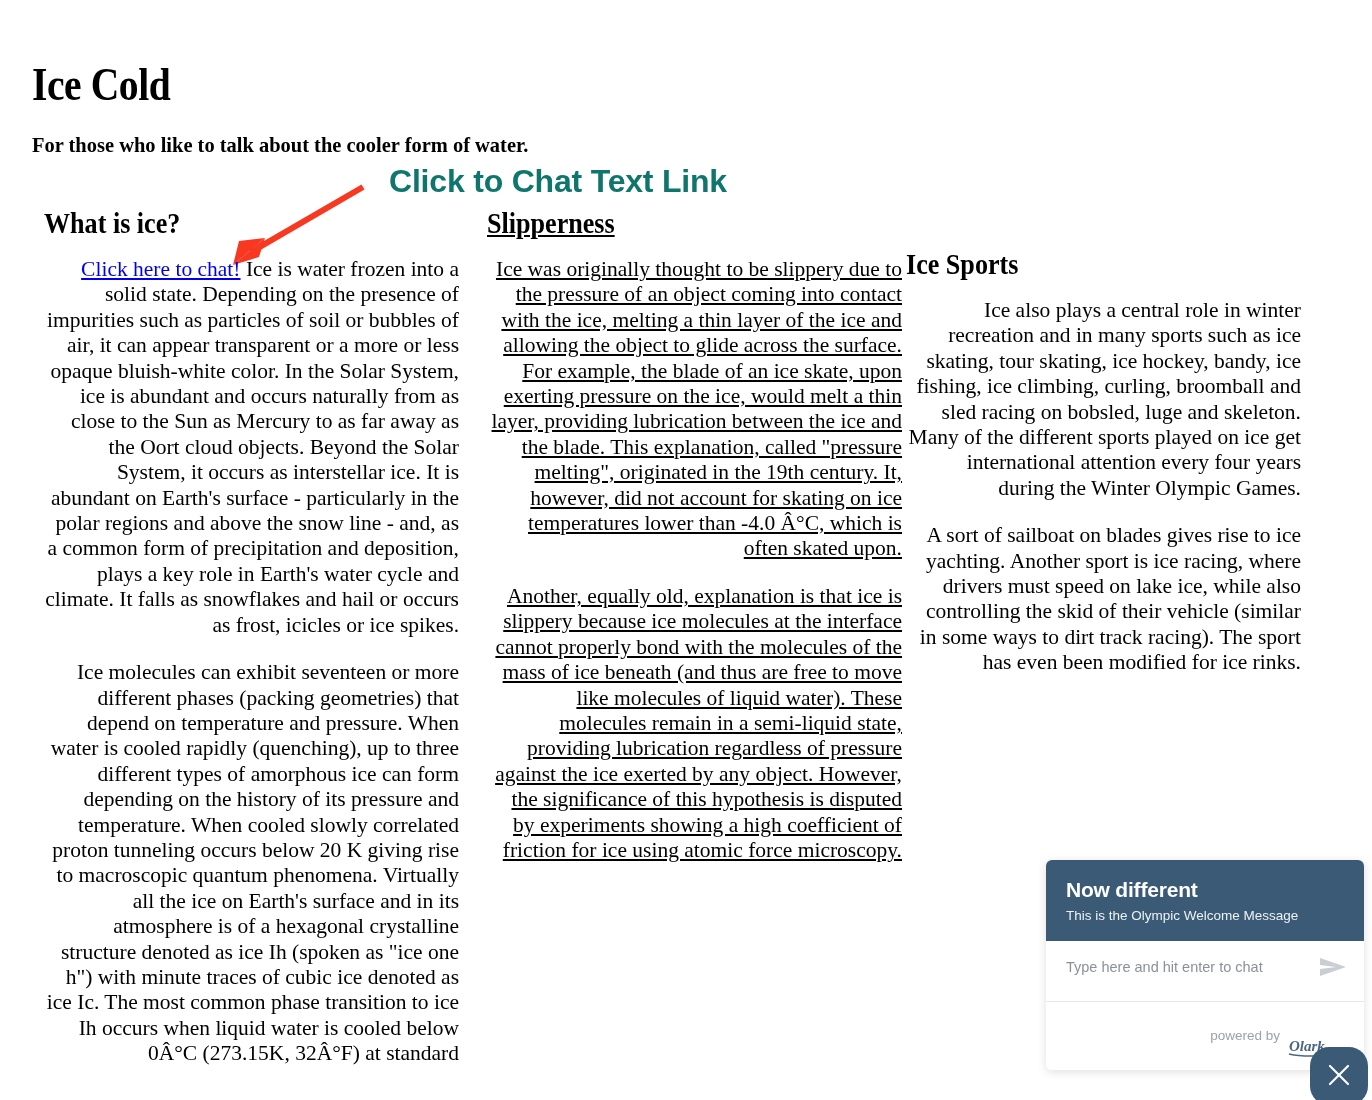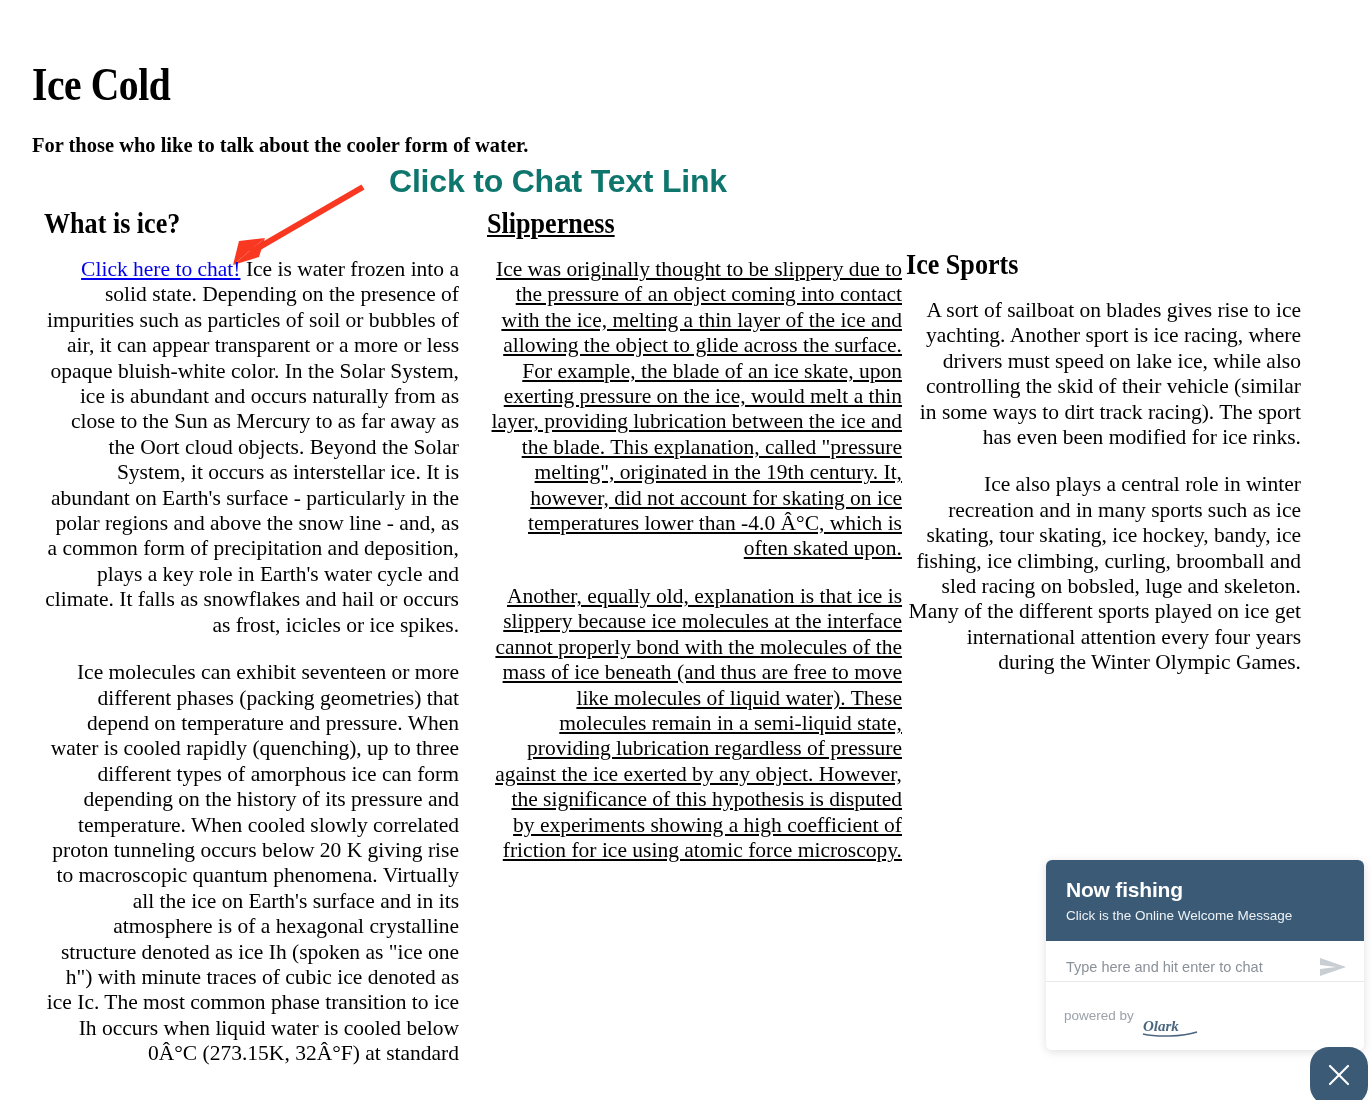--- a/index.html
+++ b/index.html
@@ -120,21 +120,21 @@
   }
   #chat-header-subtitle {
     color: #eef2f5;
     font-size: 13.5px;
     line-height: 19px;
     margin-top: 4px;
   }
   #chat-input-row {
     display: flex;
     align-items: center;
-    padding: 16px 18px 4px 20px;
+    padding: 16px 18px 24px 20px;
     background: #ffffff;
     border-bottom: 1px solid #e6e8ea;
   }
   #chat-input {
     flex: 1 1 auto;
     border: none;
     outline: none;
     background: transparent;
     font-family: "Liberation Sans", "DejaVu Sans", sans-serif;
     font-size: 14.5px;
@@ -143,20 +143,21 @@
   }
   #chat-input::placeholder { color: #8a9199; opacity: 1; }
   #chat-send-icon {
     flex: 0 0 auto;
     margin-left: 10px;
     line-height: 0;
   }
   #chat-footer {
     display: flex;
     align-items: center;
+    justify-content: flex-end;
     padding: 10px 18px 12px 18px;
     background: #ffffff;
   }
   #chat-powered-label {
     font-size: 13.5px;
     color: #9aa2aa;
     margin-right: 8px;
   }
   #chat-brand-logo { line-height: 0; margin-top: 24px; }
 
@@ -196,28 +197,28 @@
 </div>
 
 <div class="column" id="col-2">
   <h3 class="col-heading">Slipperness</h3>
   <p class="col-para">Ice was originally thought to be slippery due to the pressure of an object coming into contact with the ice, melting a thin layer of the ice and allowing the object to glide across the surface. For example, the blade of an ice skate, upon exerting pressure on the ice, would melt a thin layer, providing lubrication between the ice and the blade. This explanation, called "pressure melting", originated in the 19th century. It, however, did not account for skating on ice temperatures lower than -4.0 Â°C, which is often skated upon.</p>
   <p class="col-para">Another, equally old, explanation is that ice is slippery because ice molecules at the interface cannot properly bond with the molecules of the mass of ice beneath (and thus are free to move like molecules of liquid water). These molecules remain in a semi-liquid state, providing lubrication regardless of pressure against the ice exerted by any object. However, the significance of this hypothesis is disputed by experiments showing a high coefficient of friction for ice using atomic force microscopy.</p>
 </div>
 
 <div class="column" id="col-3">
   <h3 class="col-heading">Ice Sports</h3>
+  <p class="col-para">Ice also plays a central role in winter recreation and in many sports such as ice skating, tour skating, ice hockey, bandy, ice fishing, ice climbing, curling, broomball and sled racing on bobsled, luge and skeleton. Many of the different sports played on ice get international attention every four years during the Winter Olympic Games.</p>
   <p class="col-para">A sort of sailboat on blades gives rise to ice yachting. Another sport is ice racing, where drivers must speed on lake ice, while also controlling the skid of their vehicle (similar in some ways to dirt track racing). The sport has even been modified for ice rinks.</p>
-  <p class="col-para">Ice also plays a central role in winter recreation and in many sports such as ice skating, tour skating, ice hockey, bandy, ice fishing, ice climbing, curling, broomball and sled racing on bobsled, luge and skeleton. Many of the different sports played on ice get international attention every four years during the Winter Olympic Games.</p>
 </div>
 
 <div id="chat-widget">
   <div id="chat-header">
-    <div id="chat-header-title">Now fishing</div>
-    <div id="chat-header-subtitle">Click is the Online Welcome Message</div>
+    <div id="chat-header-title">Now different</div>
+    <div id="chat-header-subtitle">This is the Olympic Welcome Message</div>
   </div>
   <div id="chat-input-row">
     <input id="chat-input" type="text" placeholder="Type here and hit enter to chat" style="">
     <span id="chat-send-icon">
       <svg width="26" height="20" viewBox="0 0 26 20" xmlns="http://www.w3.org/2000/svg">
         <polygon points="0,1 26,10 0,19 0,12 16,10 0,8" fill="#c9ced3"></polygon>
       </svg>
     </span>
   </div>
   <div id="chat-footer">

